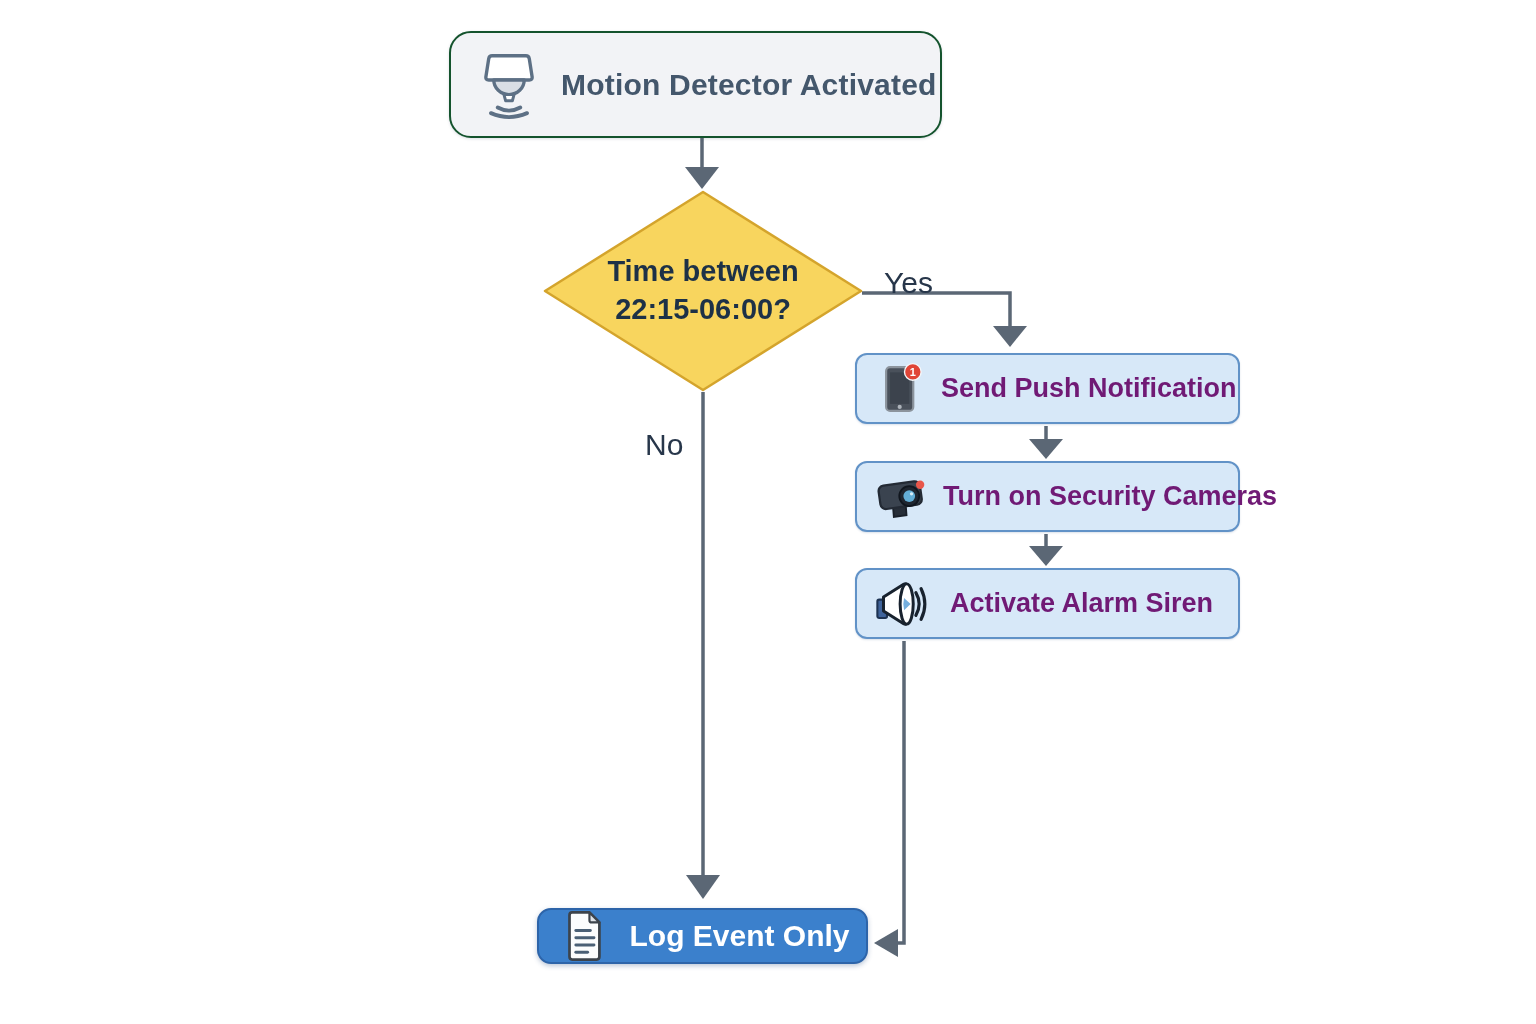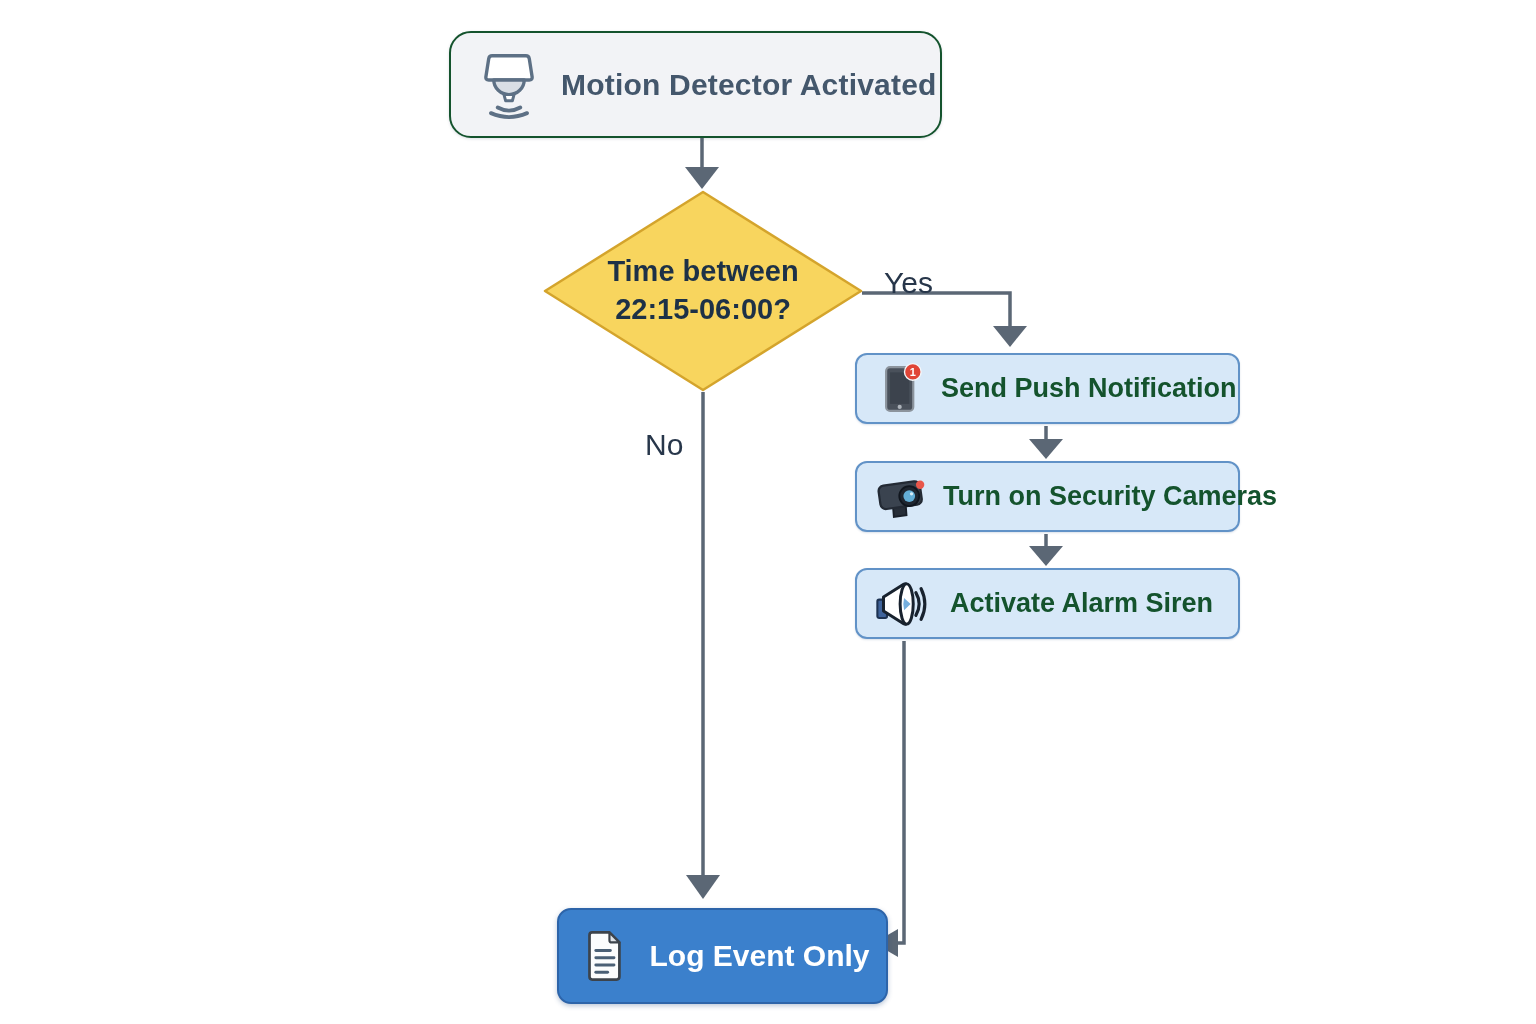--- a/index.html
+++ b/index.html
@@ -65,32 +65,32 @@
     background: #d7e8f8;
     border: 2px solid #6192c7;
     border-radius: 12px;
     padding: 0 16px;
     gap: 12px;
     box-shadow: 0 1px 2px rgba(50,90,140,.18);
   }
   .action-box .label {
     font-size: 27px;
     font-weight: 700;
-    color: #14532d;
+    color: #701a75;
     white-space: nowrap;
     flex: 1;
     text-align: center;
   }
   .box-push    { top: 353px; }
   .box-cameras { top: 461px; }
   .box-siren   { top: 568px; }
 
   .log-box {
-    left: 557px; top: 908px;
-    width: 331px; height: 96px;
+    left: 537px; top: 908px;
+    width: 331px; height: 56px;
     background: #3b80cc;
     border: 2px solid #2d64a9;
     border-radius: 14px;
     padding: 0 16px;
     gap: 16px;
     box-shadow: 0 2px 5px rgba(30,70,125,.3);
   }
   .log-box .label {
     font-size: 30px;
     font-weight: 700;

